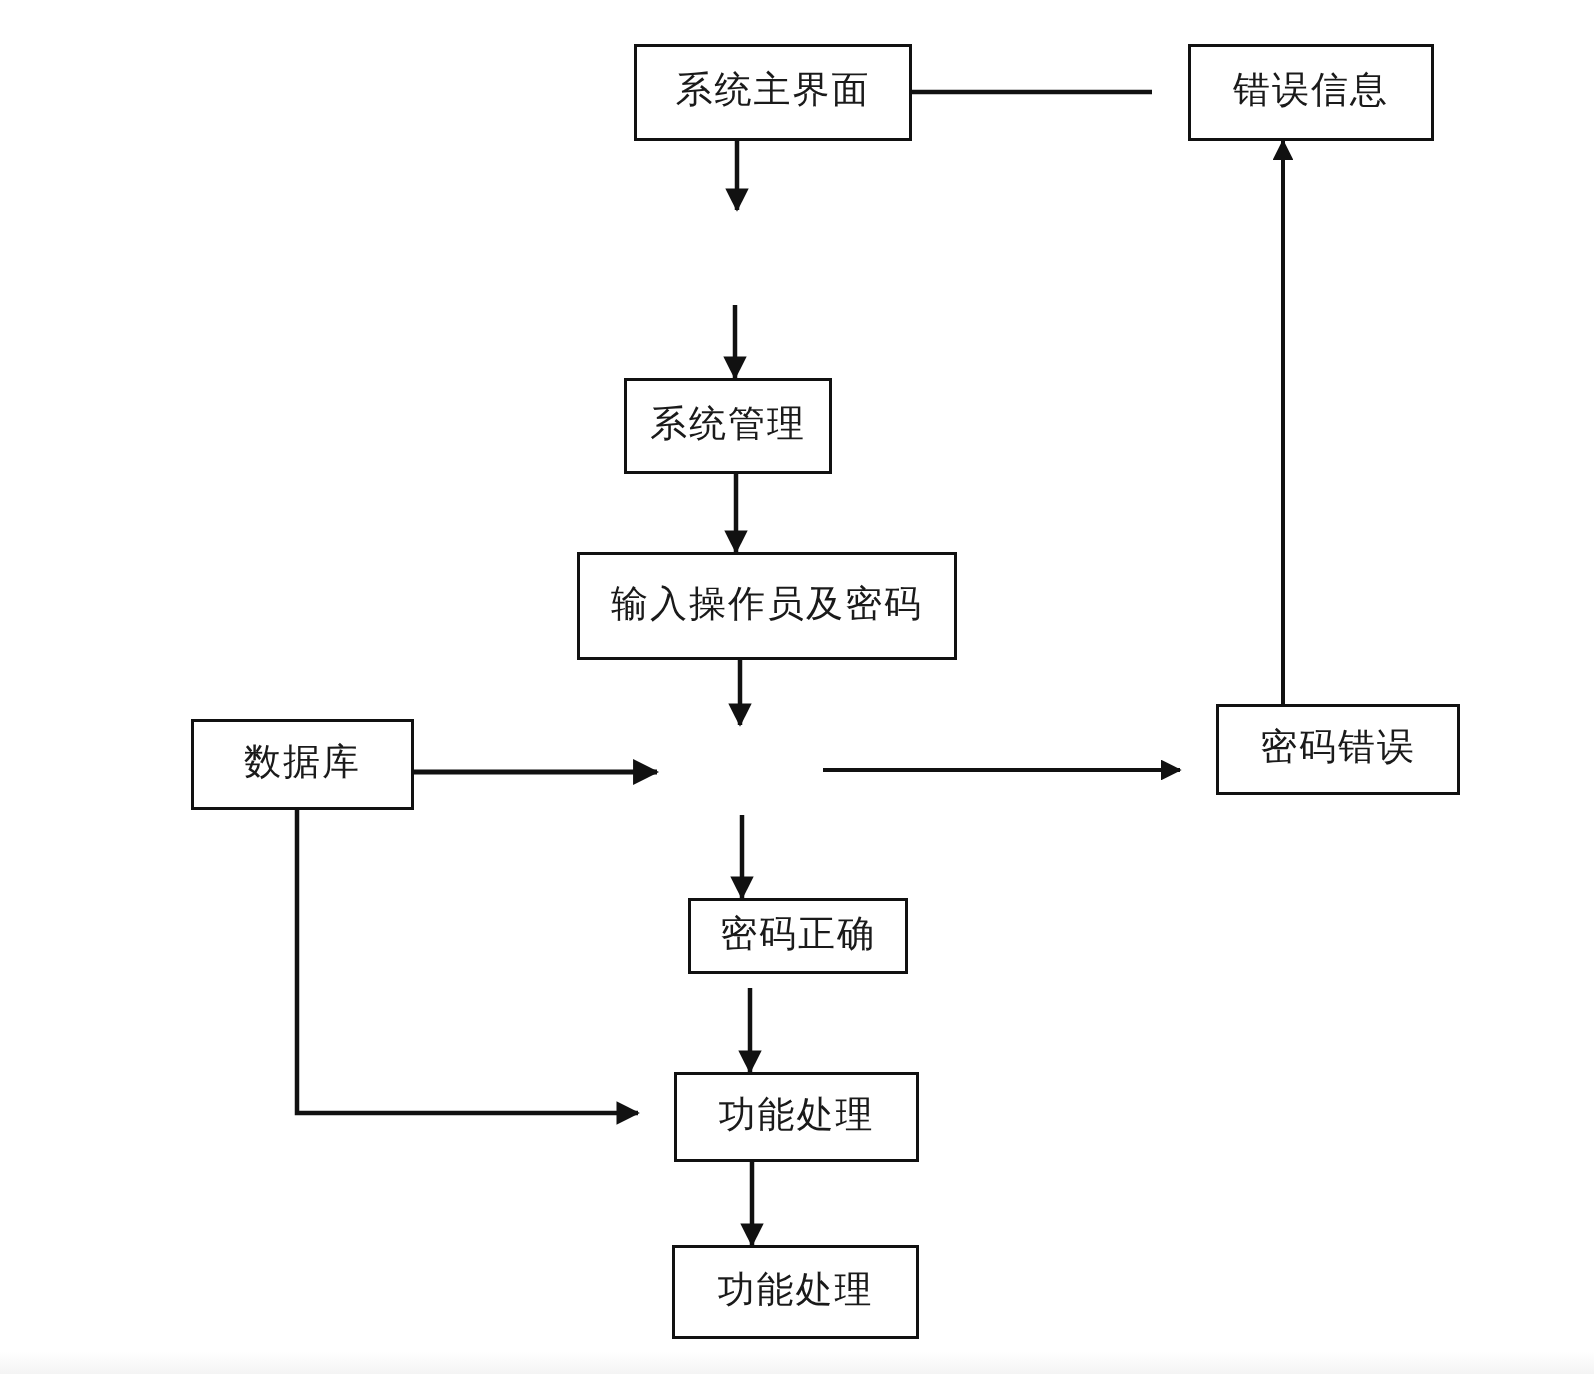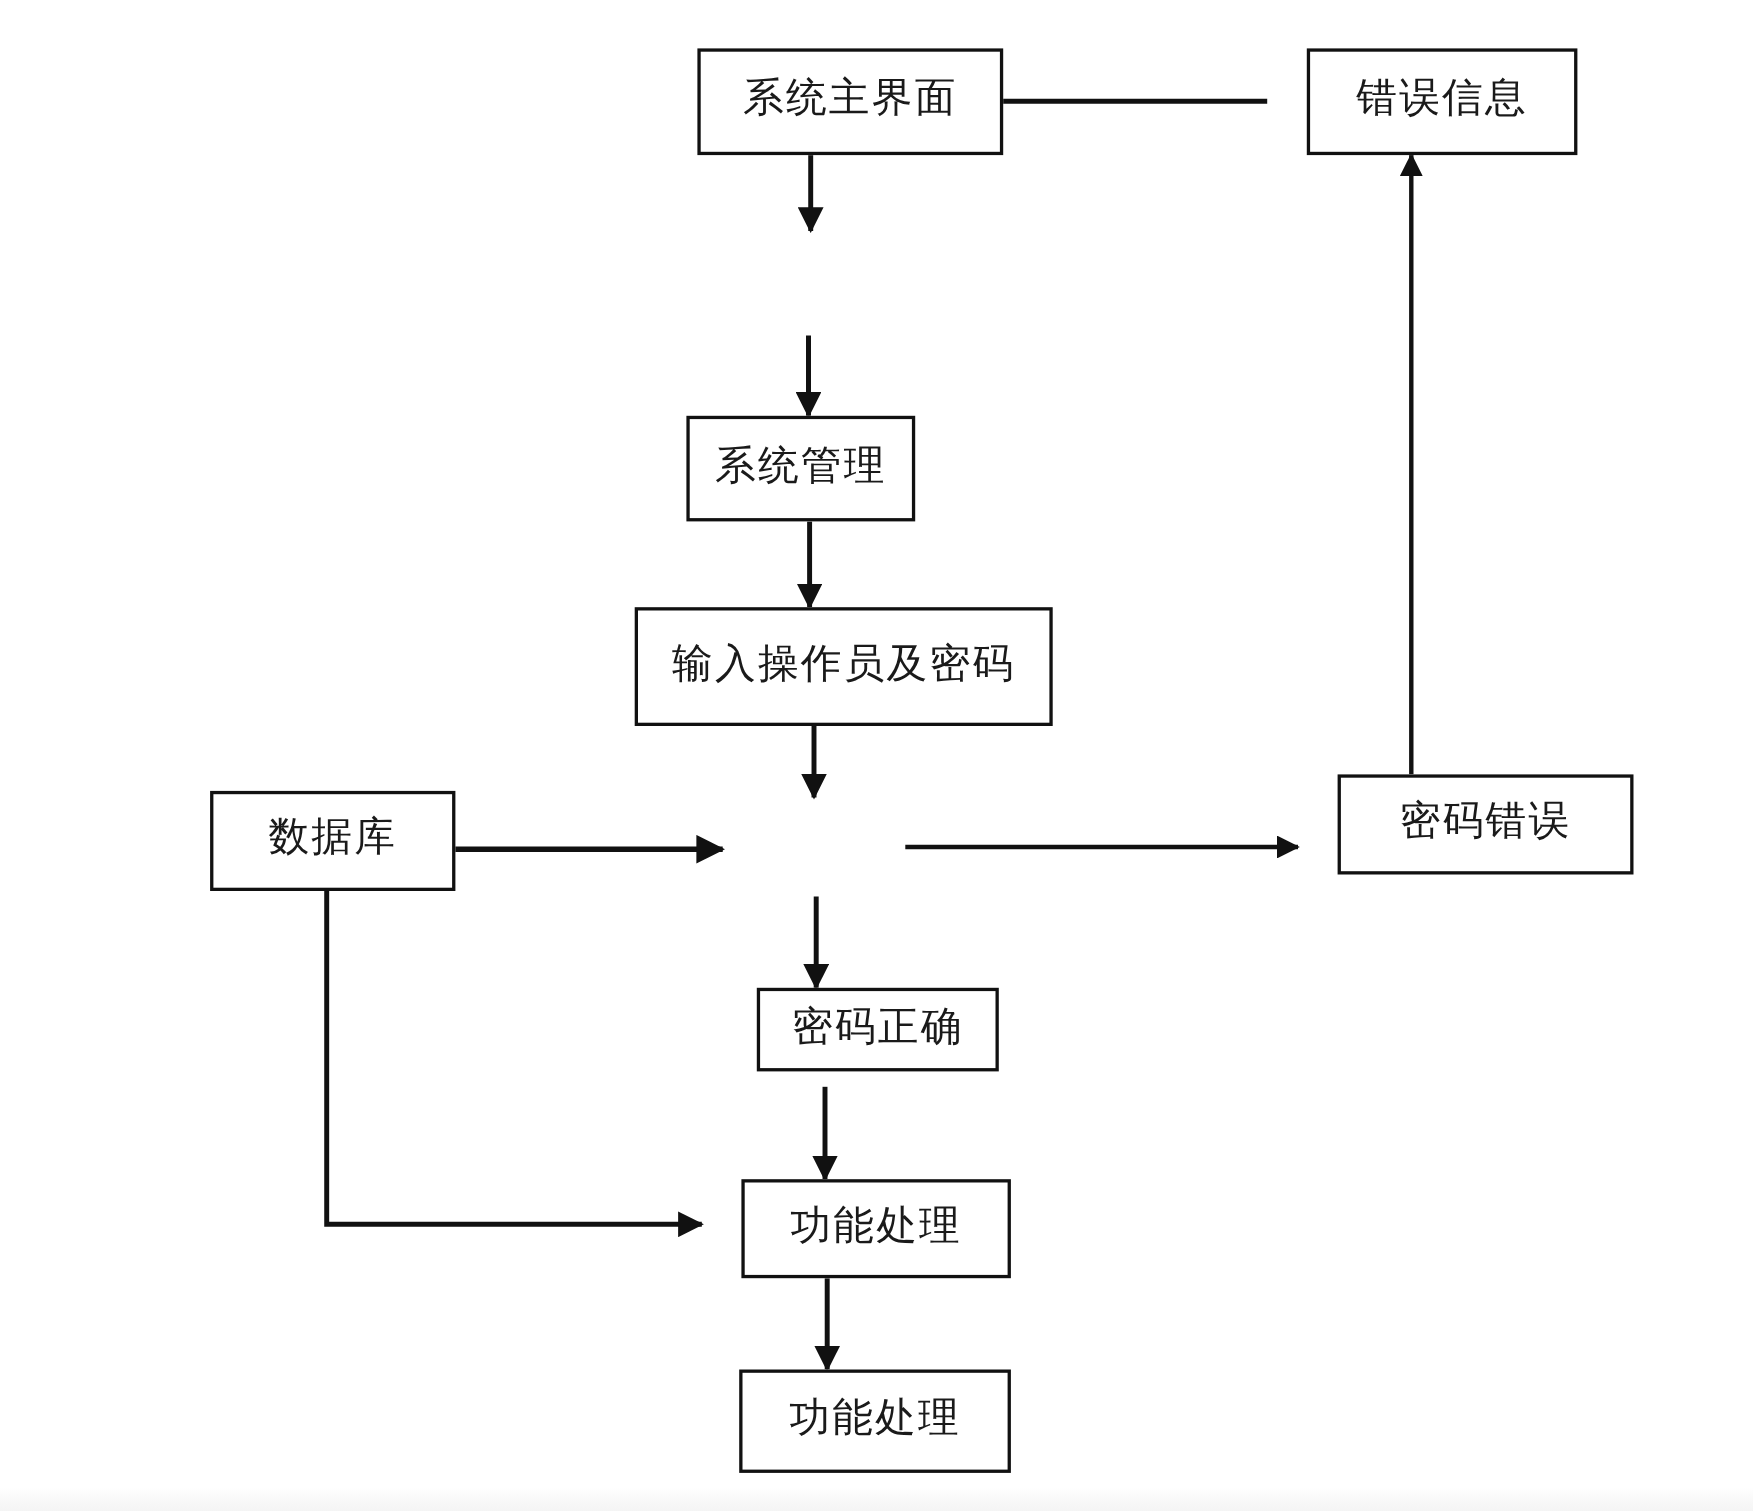--- a/index.html
+++ b/index.html
@@ -52,21 +52,21 @@
     display: block;
     transform: translateY(-2px);
   }
   
   #n-main      { left: 598px;  top: 44px;   width: 278px; height: 97px; }
   #n-login     { left: 584px;  top: 210px;  width: 302px; height: 95px; }
   #n-sysmgmt   { left: 588px;  top: 378px;  width: 208px; height: 96px; }
   #n-input     { left: 541px;  top: 552px;  width: 380px; height: 108px; }
   #n-db        { left: 155px;  top: 719px;  width: 223px; height: 91px; }
   #n-check     { left: 657px;  top: 725px;  width: 166px; height: 90px; }
-  #n-pwderr    { left: 1180px; top: 704px;  width: 269px; height: 91px; text-align: center; }
+  #n-pwderr    { left: 1180px; top: 704px;  width: 244px; height: 91px; text-align: center; }
   #n-errmsg    { left: 1152px; top: 44px;   width: 246px; height: 97px; }
   #n-pwdok     { left: 652px;  top: 898px;  width: 220px; height: 76px; }
   #n-funcui    { left: 638px;  top: 1072px; width: 245px; height: 90px; }
   #n-funcproc  { left: 636px;  top: 1245px; width: 247px; height: 94px; }
 </style>
 </head>
 <body>
 
 <div id="canvas">
 

